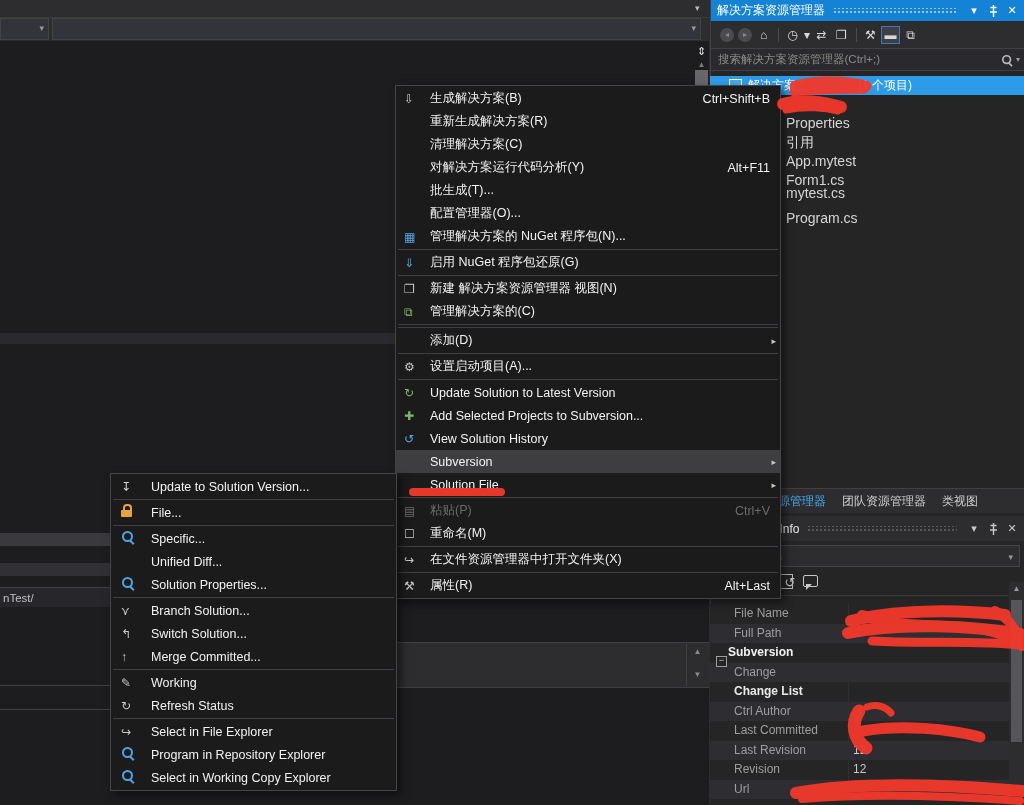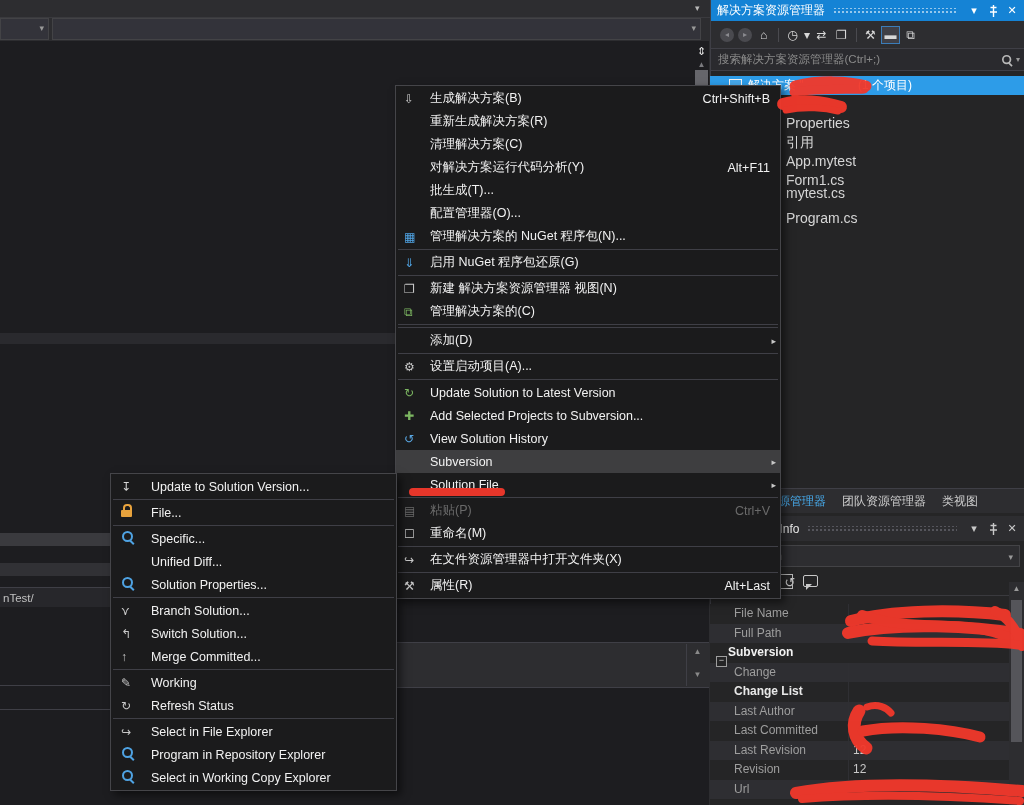--- a/index.html
+++ b/index.html
@@ -223,21 +223,21 @@
       </div>
       <div class="prow alt">
         <span class="plabel">Change</span>
         <span class="pvalue"></span>
       </div>
       <div class="prow emph">
         <span class="plabel">Change List</span>
         <span class="pvalue"></span>
       </div>
       <div class="prow alt">
-        <span class="plabel">Last Author</span>
+        <span class="plabel">Ctrl Author</span>
         <span class="pvalue"></span>
       </div>
       <div class="prow">
         <span class="plabel">Last Committed</span>
         <span class="pvalue"></span>
       </div>
       <div class="prow alt">
         <span class="plabel">Last Revision</span>
         <span class="pvalue">12</span>
       </div>

